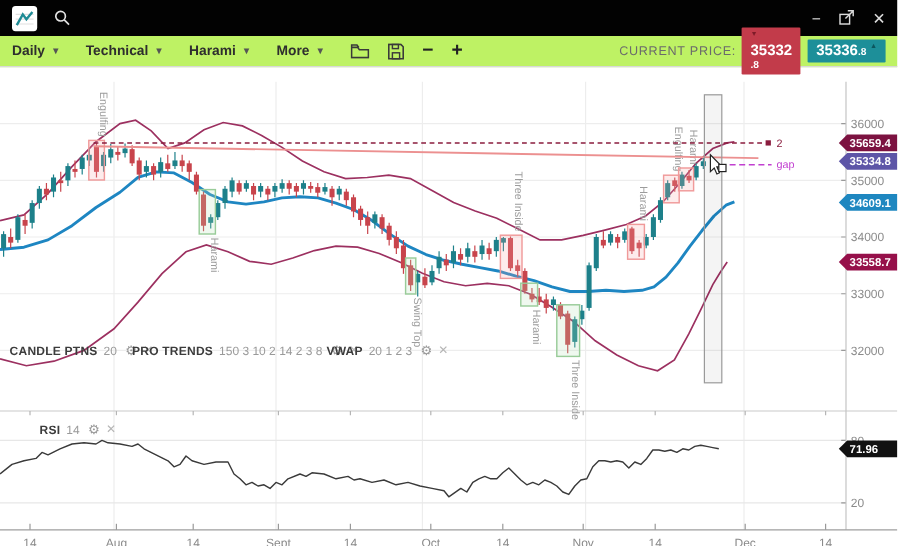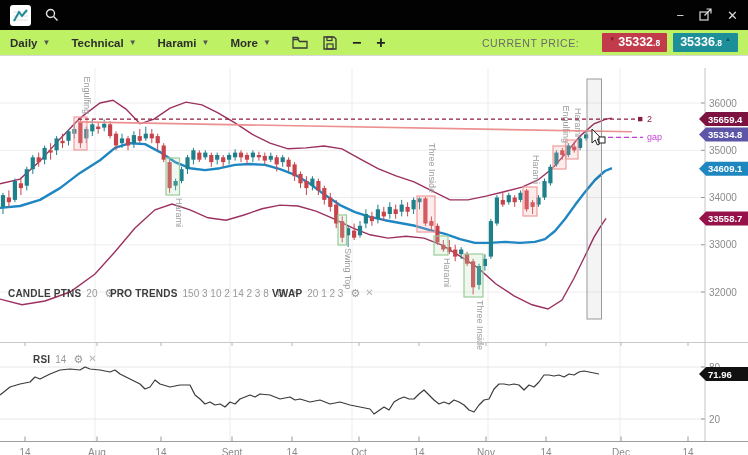--- a/index.html
+++ b/index.html
@@ -16,26 +16,26 @@
   .win-btn{font-size:13px;line-height:1;cursor:default;}
 
   
   .toolbar{position:absolute;left:0;top:30px;width:748px;height:26px;background:#bef264;
     border-bottom:1px solid #d8d8d8;display:flex;align-items:center;padding:0 10px;}
   .menu{display:flex;align-items:center;margin-right:21px;font-size:11.5px;font-weight:700;color:#2e2e2e;}
   .menu .caret{font-size:8px;color:#555;margin-left:5px;}
   .tool-ic{margin-right:15px;display:flex;align-items:center;color:#333;}
   .tool-zoom{font-size:16px;font-weight:700;color:#222;margin-right:15px;line-height:1;}
   .cp-group{margin-left:auto;display:flex;align-items:center;}
-  .cp-label{font-size:10.5px;color:#6b6b6b;letter-spacing:.6px;margin-right:23px;}
+  .cp-label{font-size:10.5px;color:#6b6b6b;letter-spacing:.6px;margin-right:5px;}
   .cp-box{display:flex;align-items:baseline;color:#fff;font-size:12.5px;font-weight:700;
     padding:2px 7px 3px 7px;border-radius:1px;}
   .cp-box .dec{font-size:8.5px;font-weight:700;}
   .cp-box .dec::before{content:".";}
-  .cp-bid{background:#c23b4a;margin-right:6px;}
+  .cp-bid{background:#c23b4a;margin-right:6px;flex-direction:column;}
   .cp-ask{background:#1d8f99;}
   .cp-arrow{font-size:6px;align-self:flex-start;line-height:1.6;}
   .cp-bid .cp-arrow{color:#7e1b28;margin-right:3px;}
   .cp-ask .cp-arrow{color:#0c565e;margin-left:3px;}
 
   
   .chart-wrap{position:absolute;left:0;top:68px;width:616px;height:399px;}
   svg text{font-family:"Liberation Sans",sans-serif;}
 
   

